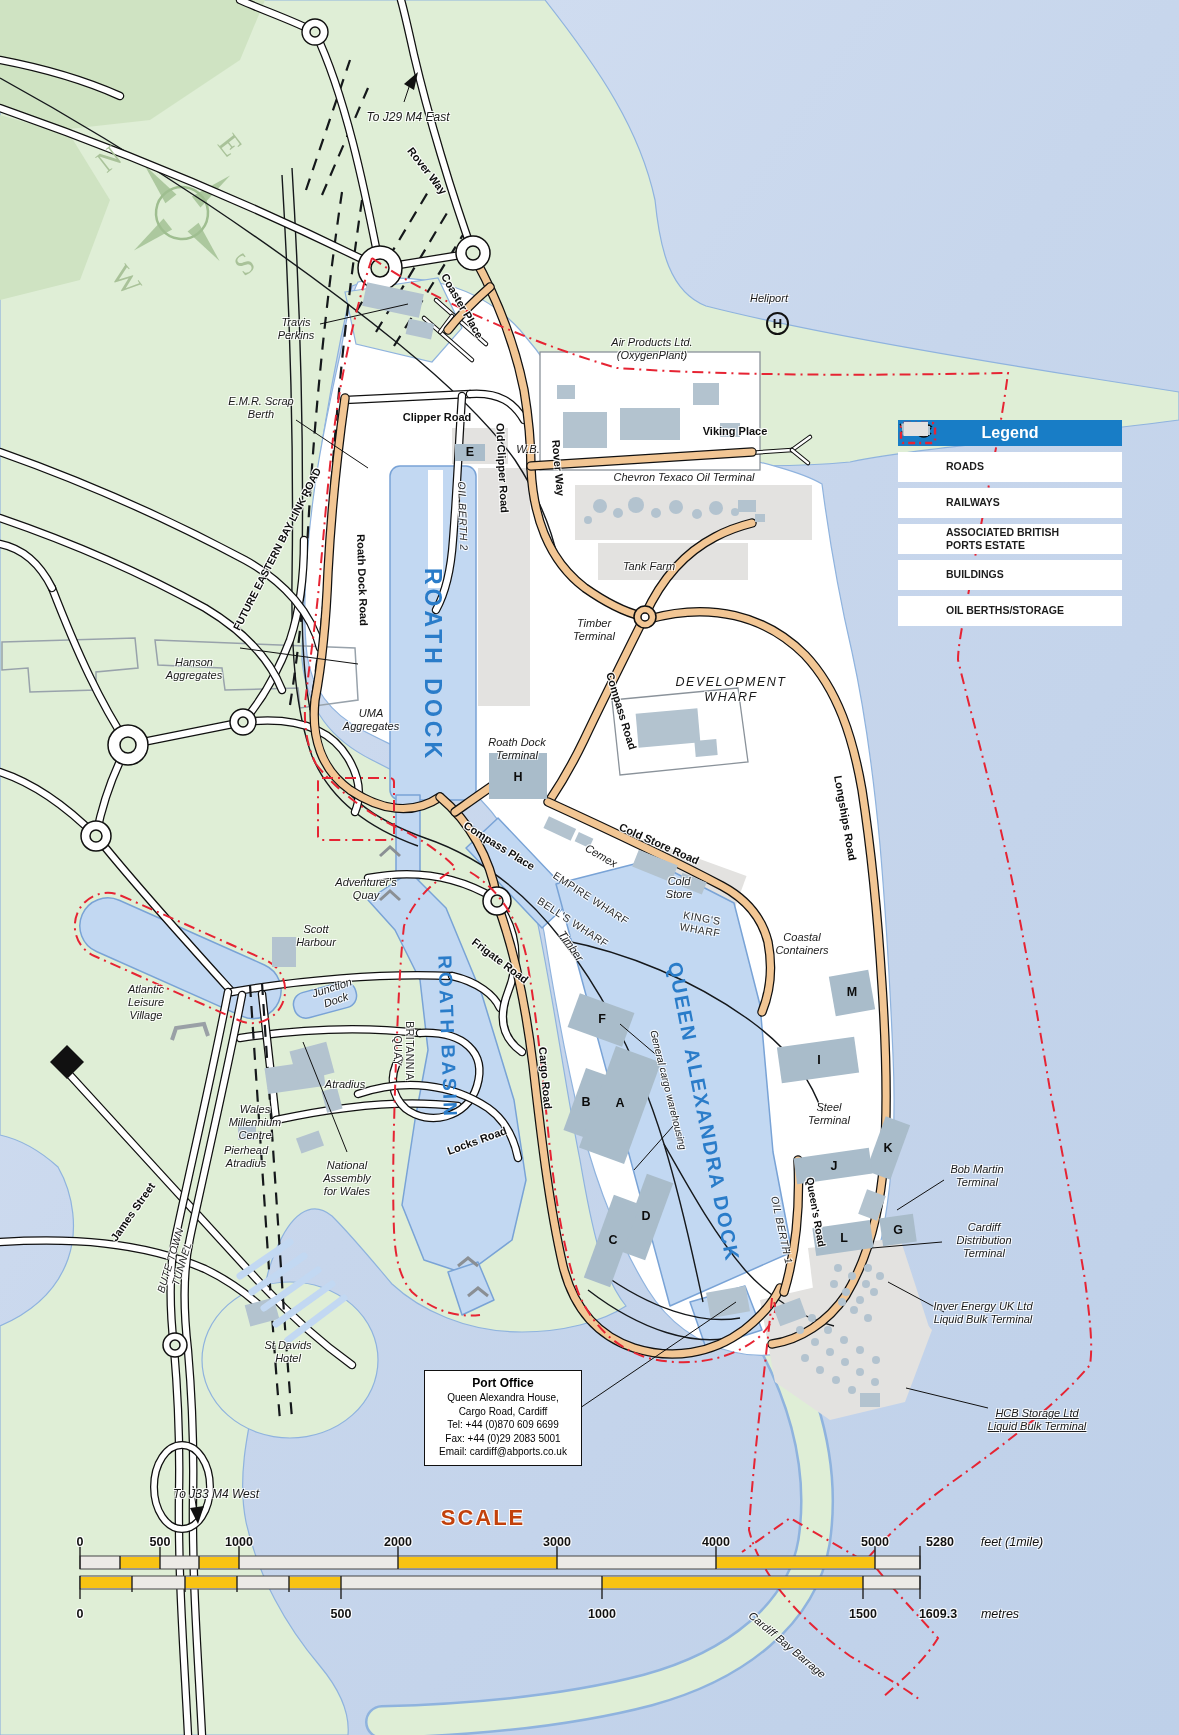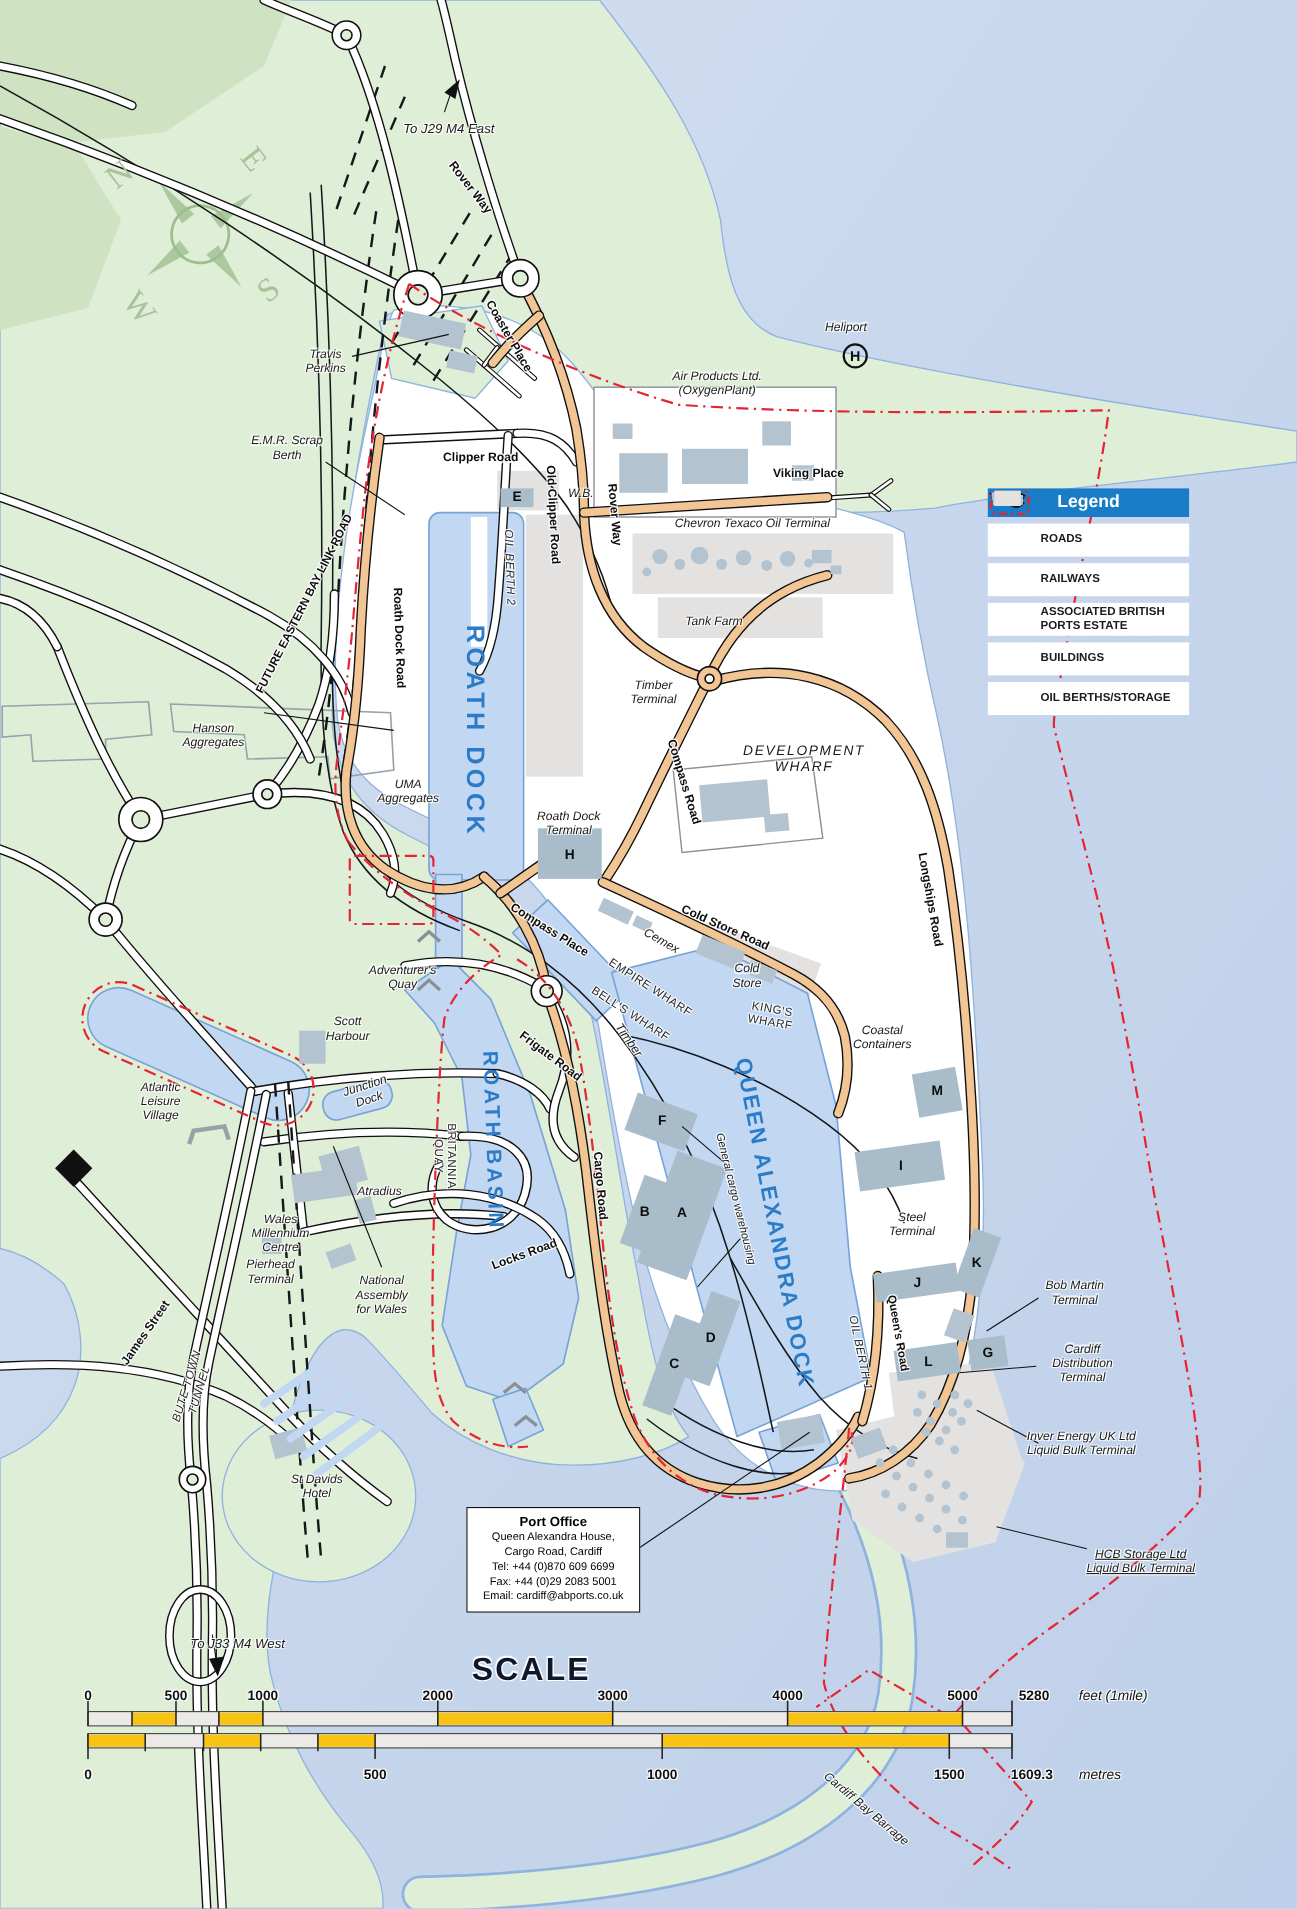--- a/index.html
+++ b/index.html
@@ -39,24 +39,24 @@
   .label{position:absolute;white-space:pre;text-align:center;line-height:1.18;color:#1a1a1a;
          text-shadow:-1px -1px 0 rgba(255,255,255,.85),1px -1px 0 rgba(255,255,255,.85),-1px 1px 0 rgba(255,255,255,.85),1px 1px 0 rgba(255,255,255,.85);}
   .it{font-style:italic;font-size:11px;}
   .rd{font-weight:bold;font-size:11px;color:#0e0e0e;}
   .cap{font-size:10.5px;letter-spacing:.5px;color:#2c2c2c;}
   .capit{font-size:10.5px;font-style:italic;letter-spacing:.5px;color:#2c2c2c;}
   .dk{font-weight:bold;color:var(--dock_text);text-shadow:none;}
   .mk{font-weight:bold;font-size:12.5px;color:#0c0c0c;text-shadow:none;}
   .sn{font-weight:bold;font-size:12.5px;color:#111;}
   .su{font-style:italic;font-size:12.5px;color:#111;}
-  .sc-title{font-weight:bold;font-size:29px;letter-spacing:2px;color:#0f172a;}
+  .sc-title{font-weight:bold;font-size:22px;letter-spacing:2px;color:#c2410c;}
   .compass-letter{position:absolute;font-family:"Liberation Serif",serif;font-size:30px;color:#a9c299;}
   
-  #legend{position:absolute;left:898px;top:444px;width:183px;}
+  #legend{position:absolute;left:898px;top:420px;width:224px;}
   #legend .hdr{background:var(--legend_blue);color:#fff;font-weight:bold;font-size:16px;text-align:center;padding:4px 0;}
   #legend .row{background:#fff;margin-top:6px;display:flex;align-items:center;min-height:28px;padding:1px 4px;}
   #legend .ic{width:44px;flex:0 0 44px;display:flex;justify-content:center;}
   #legend .lb{font-size:10.5px;font-weight:bold;color:#1c1c1c;white-space:pre-line;line-height:1.25;}
   
   #portoffice{position:absolute;left:424px;top:1370px;width:158px;background:#fff;border:1.6px solid #111;
               text-align:center;padding:5px 2px 6px 2px;box-sizing:border-box;}
   #portoffice .t{font-weight:bold;font-size:12px;margin-bottom:1px;}
   #portoffice .l{font-size:10px;line-height:1.35;}
   
@@ -558,21 +558,21 @@
       <div class="label rd" style="left: 545px; top: 1078px; transform: translate(-50%, -50%) rotate(85deg);">Cargo Road</div>
       <div class="label rd" style="left: 477px; top: 1141px; transform: translate(-50%, -50%) rotate(-20deg);">Locks Road</div>
       <div class="label it" style="left: 345px; top: 1084px; transform: translate(-50%, -50%) rotate(0deg);">Atradius</div>
       <div class="label it" style="left: 146px; top: 1002px; transform: translate(-50%, -50%) rotate(0deg);">Atlantic
 Leisure
 Village</div>
       <div class="label it" style="left: 255px; top: 1122px; transform: translate(-50%, -50%) rotate(0deg);">Wales
 Millennium
 Centre</div>
       <div class="label it" style="left: 246px; top: 1157px; transform: translate(-50%, -50%) rotate(0deg);">Pierhead
-Terminal</div>
+Atradius</div>
       <div class="label it" style="left: 347px; top: 1178px; transform: translate(-50%, -50%) rotate(0deg);">National
 Assembly
 for Wales</div>
       <div class="label rd" style="left: 133px; top: 1212px; transform: translate(-50%, -50%) rotate(-55deg);">James Street</div>
       <div class="label capit" style="left: 176px; top: 1262px; transform: translate(-50%, -50%) rotate(-73deg);">BUTE TOWN
 TUNNEL</div>
       <div class="label it" style="left: 288px; top: 1352px; transform: translate(-50%, -50%) rotate(0deg);">St Davids
 Hotel</div>
       <div class="label it" style="left: 216px; top: 1494px; font-size: 12px; transform: translate(-50%, -50%) rotate(0deg);">To J33 M4 West</div>
       <div class="label dk" style="left: 703px; top: 1112px; font-size: 20px; letter-spacing: 2px; transform: translate(-50%, -50%) rotate(79deg);">QUEEN ALEXANDRA DOCK</div>

